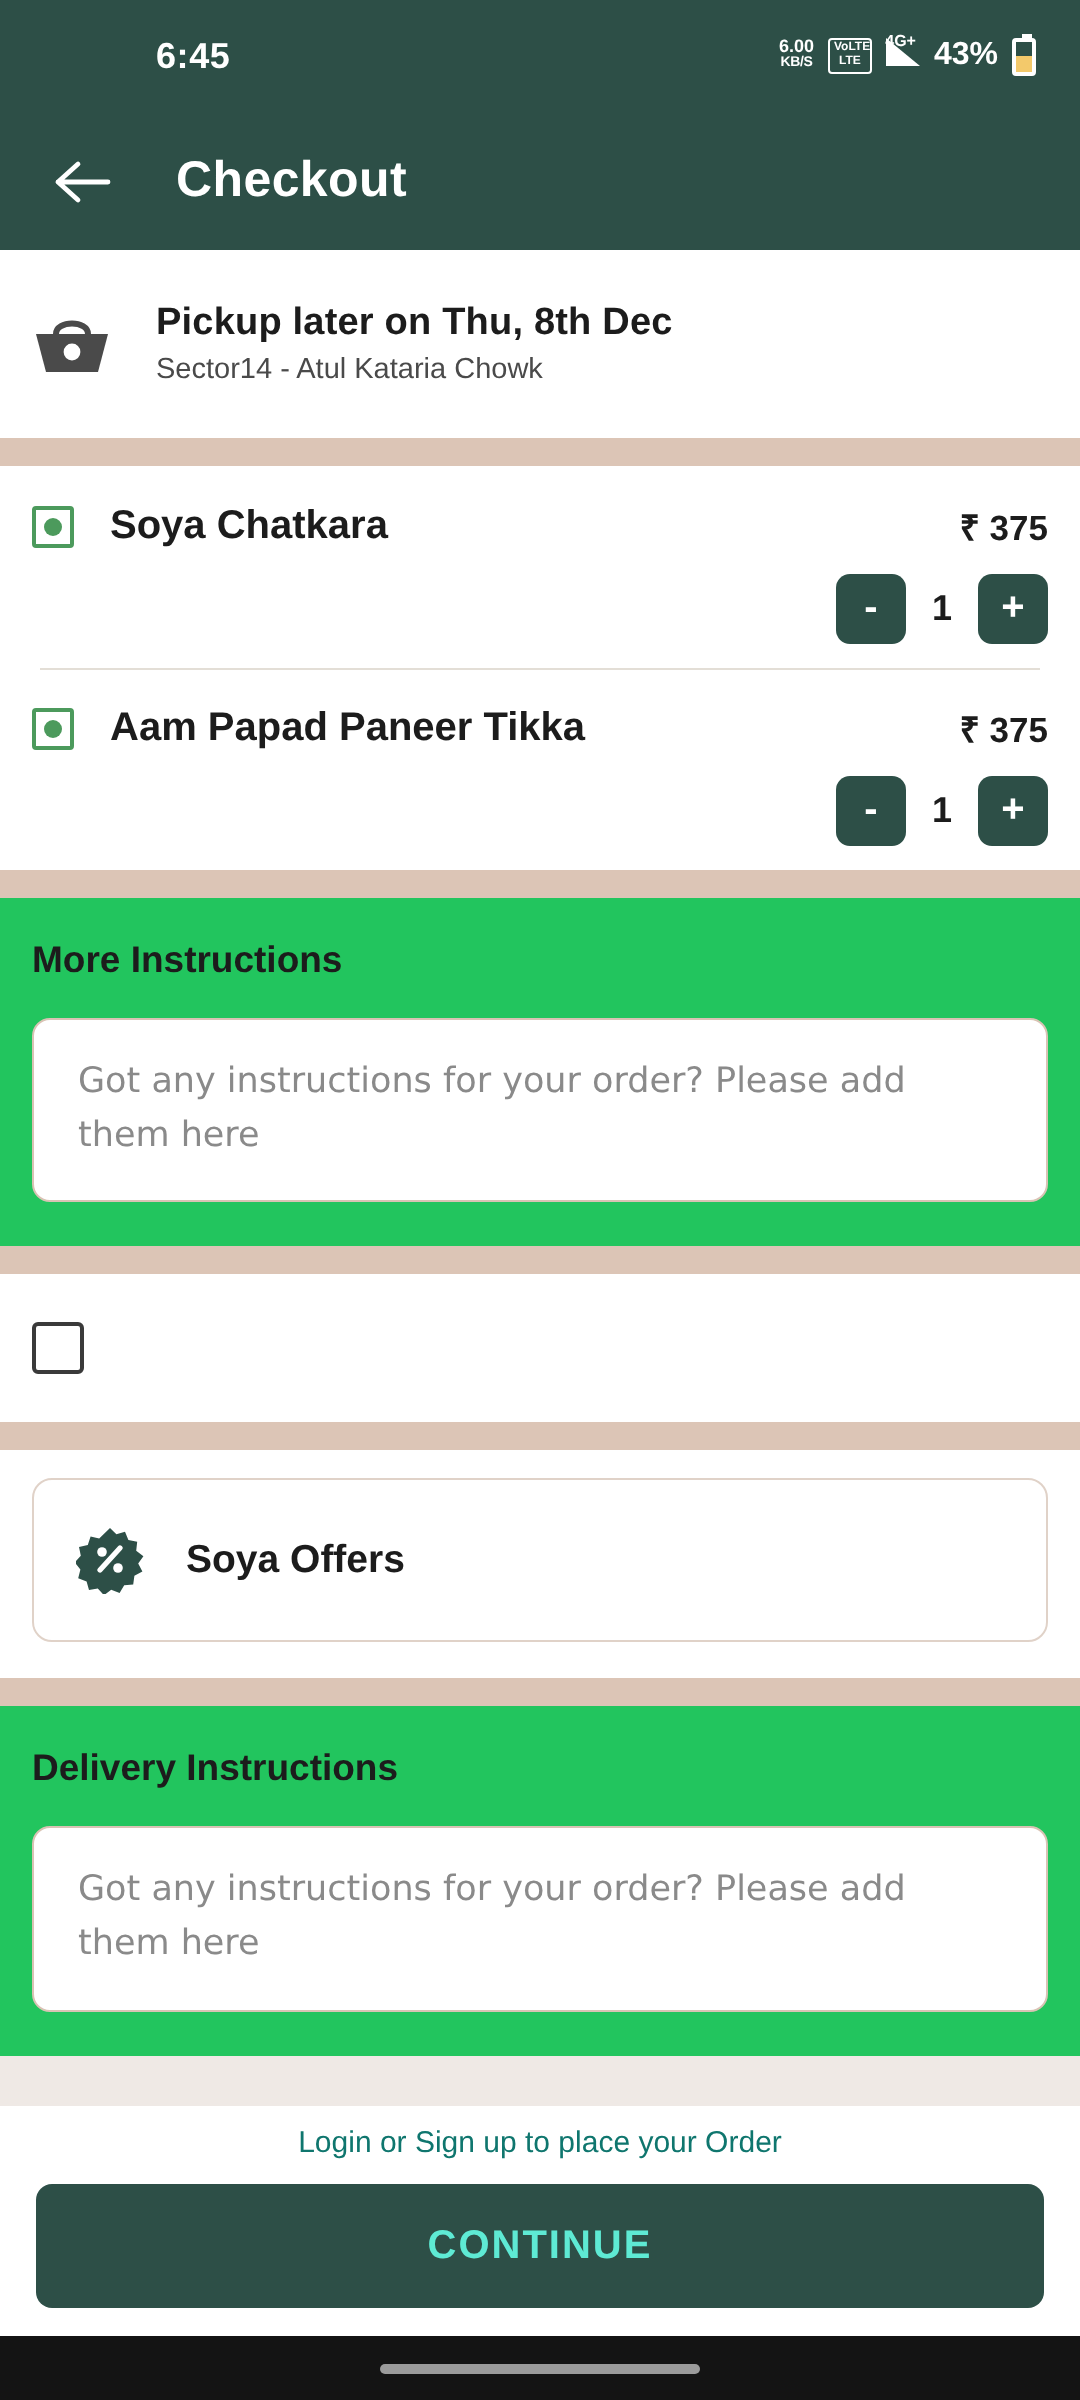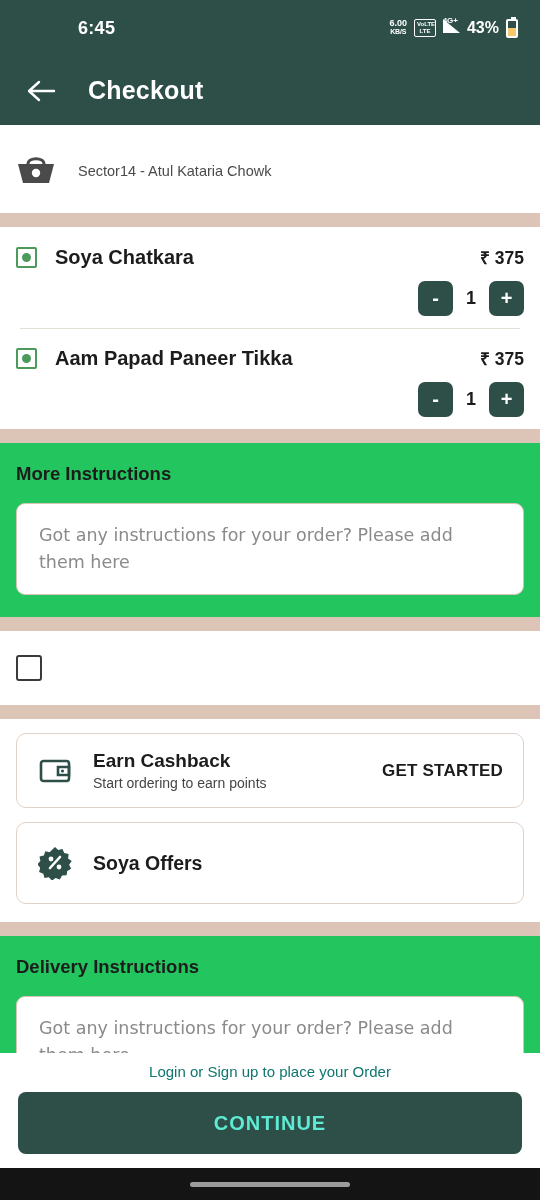--- a/index.html
+++ b/index.html
@@ -169,20 +169,21 @@
   </div>
 
   <div class="white">
     <div class="pickup">
       <svg class="basket-icon" viewBox="0 0 40 36">
         <path d="M12 13 C12 6, 28 6, 28 13" stroke="#4A4A4A" stroke-width="3" fill="none" stroke-linecap="round"></path>
         <path d="M2 13 H38 L33 32 H7 Z" fill="#4A4A4A"></path>
         <circle cx="20" cy="22" r="4.2" fill="#ffffff"></circle>
       </svg>
       <div class="pickup-txt">
+        <div class="p1">Pickup later on Thu, 8th Dec</div>
         <div class="p2">Sector14 - Atul Kataria Chowk</div>
       </div>
     </div>
   </div>
 
   <div class="band" style="height:14px"></div>
 
   <div class="items">
     <div class="item">
       <div class="item-sep"></div>
@@ -227,34 +228,20 @@
 
   <div class="band" style="height:14px"></div>
 
   <div class="cutlery">
     <span class="cbox"></span>
   </div>
 
   <div class="band" style="height:14px"></div>
 
   <div class="cards">
-    <div class="card">
-      <span class="card-ic">
-        <svg width="32" height="26" viewBox="0 0 32 26">
-          <rect x="2" y="3" width="28" height="20" rx="2.5" fill="none" stroke="#2D4F47" stroke-width="2.6"></rect>
-          <path d="M19 9 H30 V17 H19 Z" fill="none" stroke="#2D4F47" stroke-width="2.6"></path>
-          <circle cx="23.5" cy="13" r="1.6" fill="#2D4F47"></circle>
-        </svg>
-      </span>
-      <span class="card-txt">
-        <span class="card-t" style="display:block">Earn Cashback</span>
-        <span class="card-s" style="display:block">Start ordering to earn points</span>
-      </span>
-      <span class="card-cta">GET STARTED</span>
-    </div>
 
     <div class="card card-apply">
       <span class="card-ic">
         <svg width="34" height="34" viewBox="0 0 34 34">
           <path d="M17 1 l3.2 3.1 4.3-1.2 1.7 4.1 4.4 0.9 -0.5 4.5 3.6 2.7 -2.6 3.7 2.1 4 -4 2.1 -0.6 4.4 -4.5 0.3 -2.3 3.9 -4.2-1.6 -3.6 2.7 -3.1-3.3 -4.4 0.7 -1.2-4.3 -4.2-1.6 1.1-4.4 -2.8-3.5 3-3.3 -0.9-4.4 4.4-1 1.4-4.3 4.3 1 Z" fill="#2D4F47"></path>
           <path d="M12 22 L22 11" stroke="#ffffff" stroke-width="2.6" stroke-linecap="round"></path>
           <circle cx="13" cy="13" r="2.4" fill="#ffffff"></circle>
           <circle cx="21" cy="21" r="2.4" fill="#ffffff"></circle>
         </svg>
       </span>

